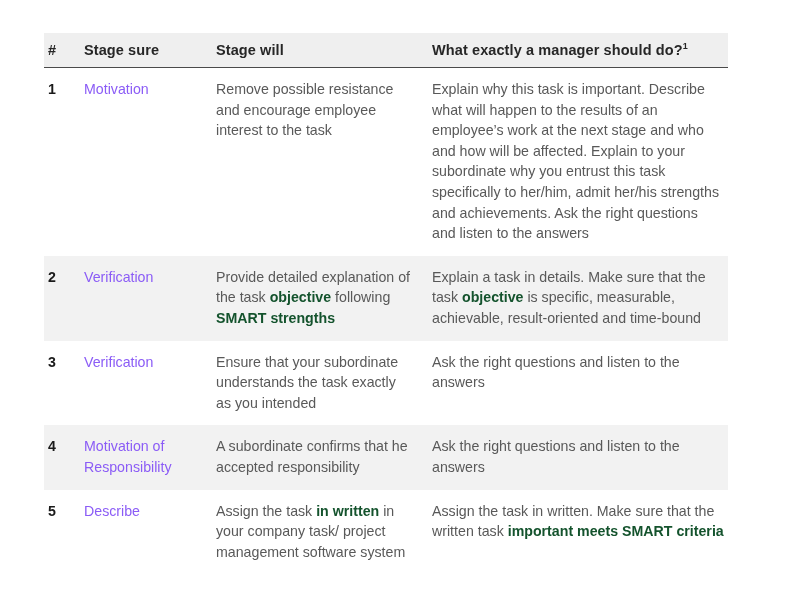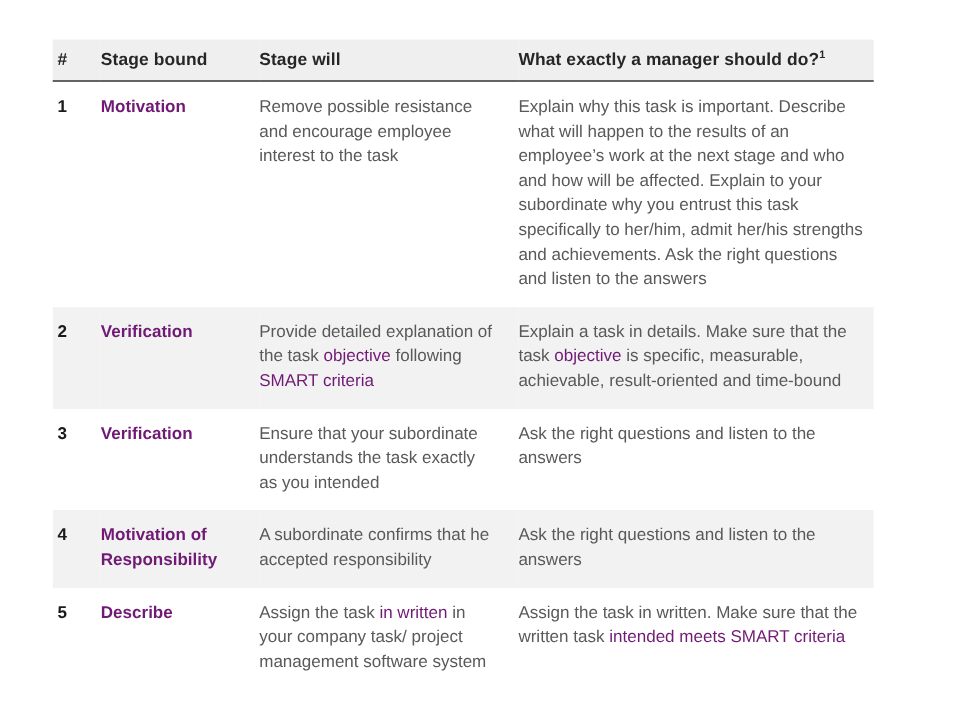--- a/index.html
+++ b/index.html
@@ -66,78 +66,78 @@
     color: #595959;
     padding: 11px 14px 12px 0;
   }
   tbody td.cell-num {
     font-weight: bold;
     color: #1a1a1a;
     padding-left: 4px;
     font-size: 14.2px;
   }
   tbody td.cell-name {
-    font-weight: bold;
-    color: #701a75;
+    font-weight: normal;
+    color: #8b5cf6;
   }
   tbody td.cell-idea { padding-right: 18px; }
   tbody td.cell-doing { padding-right: 4px; margin-left: 24px; }
 
   tbody td b, tbody td strong {
-    color: #701a75;
-    font-weight: normal;
+    color: #14532d;
+    font-weight: bold;
   }
 </style>
 </head>
 <body>
 
 <div class="sheet">
 
   <table class="stages">
     <colgroup>
       <col class="c-num">
       <col class="c-name">
       <col class="c-idea">
       <col class="c-doing">
     </colgroup>
     <thead>
       <tr class="header-row">
         <th class="th-num">#</th>
-        <th>Stage bound</th>
+        <th>Stage sure</th>
         <th>Stage will</th>
         <th><span>What exactly a manager should do?</span><sup>1</sup></th>
       </tr>
     </thead>
     <tbody id="table-body">
         <tr class="plain">
           <td class="cell-num">1</td>
           <td class="cell-name">Motivation</td>
           <td class="cell-idea">Remove possible resistance and encourage employee interest to the task</td>
           <td class="cell-doing">Explain why this task is important. Describe what will happen to the results of an employee’s work at the next stage and who and how will be affected. Explain to your subordinate why you entrust this task specifically to her/him, admit her/his strengths and achievements. Ask the right questions and listen to the answers</td>
         </tr>
         <tr class="band">
           <td class="cell-num">2</td>
           <td class="cell-name">Verification</td>
-          <td class="cell-idea">Provide detailed explanation of the task <b>objective</b> following <b>SMART criteria</b></td>
+          <td class="cell-idea">Provide detailed explanation of the task <b>objective</b> following <b>SMART strengths</b></td>
           <td class="cell-doing">Explain a task in details. Make sure that the task <b>objective</b> is specific, measurable, achievable, result-oriented and time-bound</td>
         </tr>
         <tr class="plain">
           <td class="cell-num">3</td>
           <td class="cell-name">Verification</td>
           <td class="cell-idea">Ensure that your subordinate understands the task exactly as you intended</td>
           <td class="cell-doing">Ask the right questions and listen to the answers</td>
         </tr>
         <tr class="band">
           <td class="cell-num">4</td>
           <td class="cell-name">Motivation of Responsibility</td>
           <td class="cell-idea">A subordinate confirms that he accepted responsibility</td>
           <td class="cell-doing">Ask the right questions and listen to the answers</td>
         </tr>
         <tr class="plain">
           <td class="cell-num">5</td>
           <td class="cell-name">Describe</td>
           <td class="cell-idea">Assign the task <b>in written</b> in your company task/ project management software system</td>
-          <td class="cell-doing">Assign the task in written. Make sure that the written task <b>intended meets SMART criteria</b></td>
+          <td class="cell-doing">Assign the task in written. Make sure that the written task <b>important meets SMART criteria</b></td>
         </tr>
       </tbody>
   </table>
 
 </div>
 
 </body></html>

